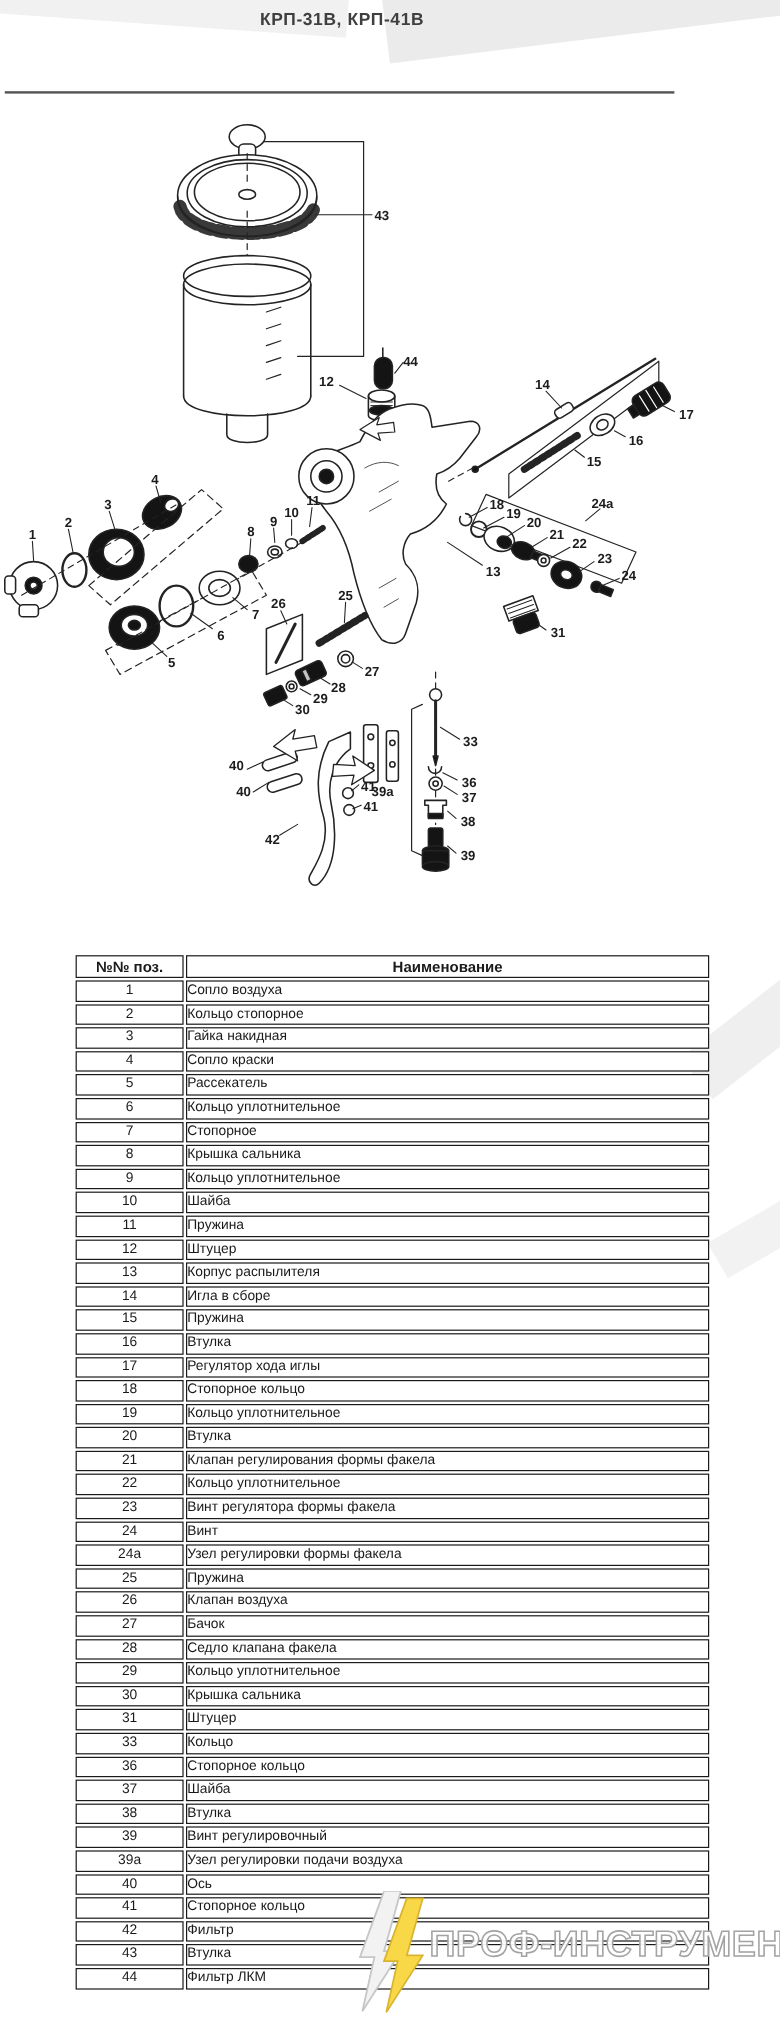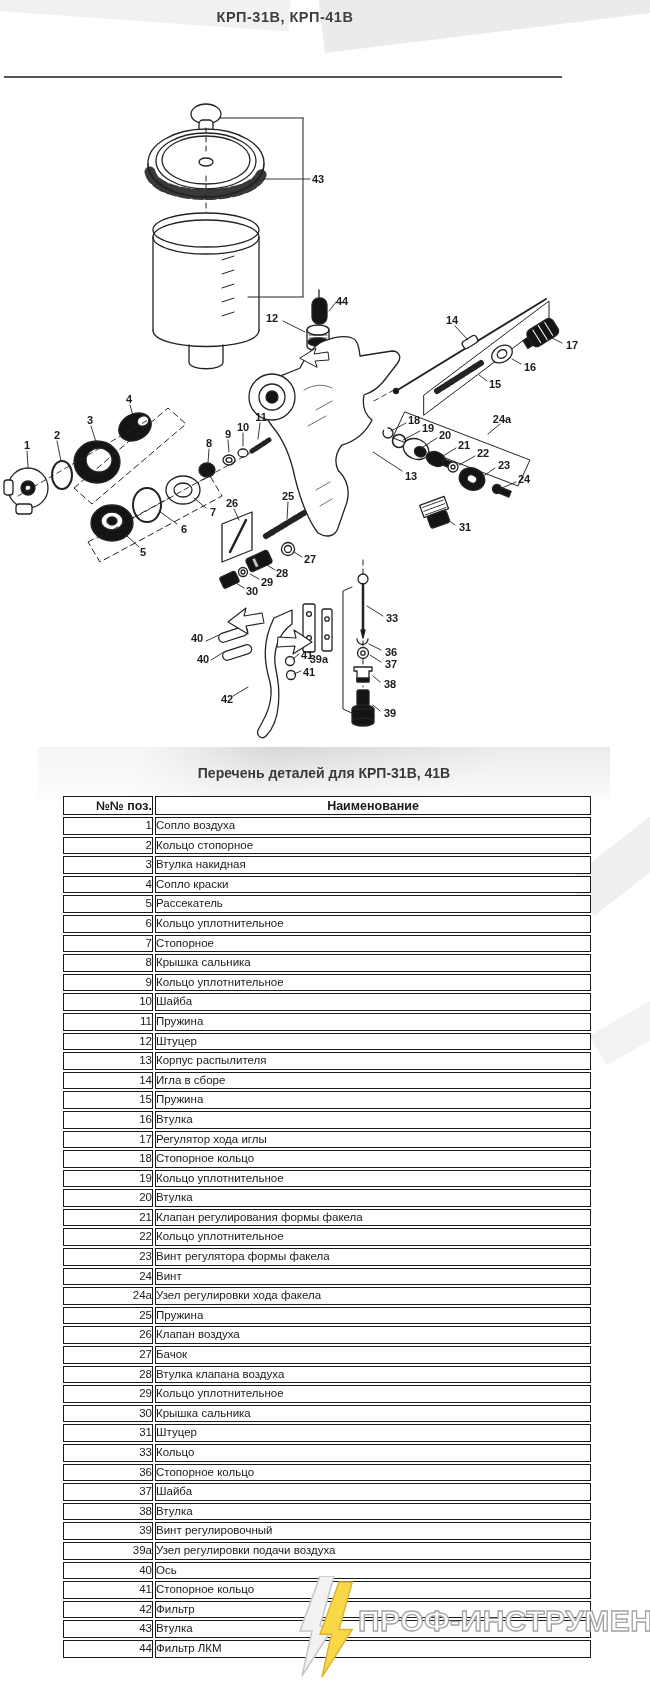--- a/index.html
+++ b/index.html
@@ -25,21 +25,21 @@
     background:linear-gradient(115deg,rgba(255,255,255,.75) 18%,rgba(255,255,255,0) 40%,rgba(255,255,255,.5) 78%);}
   .table-title{position:relative;z-index:1;font-size:14px;font-weight:bold;color:#3a3a3a;}
   table.parts{
     position:absolute;left:61px;top:794px;width:532px;
     border-collapse:separate;border-spacing:2px 2px;
     font-size:11.5px;color:#1a1a1a;
   }
   table.parts td,table.parts th{border:1px solid #1a1a1a;background:#fff;padding:0;}
   table.parts th{height:17px;font-size:12.5px;font-weight:bold;}
   table.parts td{height:15.6px;line-height:15.6px;}
-  td.c1,th.c1{width:88px;text-align:right;}
+  td.c1,th.c1{width:88px;text-align:center;}
   td.c2{padding-left:8px;text-align:left;}
   th.c2{text-align:center;}
   .watermark{position:absolute;left:0;top:1570px;width:650px;height:111px;pointer-events:none;z-index:5;}
   .wm-bolt{position:absolute;left:292px;top:6px;}
   .wm-text{
     position:absolute;left:358px;top:34px;white-space:nowrap;
     font-size:30px;font-weight:bold;letter-spacing:.5px;
     color:rgba(255,255,255,.93);
     -webkit-text-stroke:1.3px #a3a3a3;
   }
@@ -311,44 +311,41 @@
         <text x="328" y="573" text-anchor="end">39а</text>
         <text x="197" y="552">40</text>
         <text x="203" y="573">40</text>
         <text x="307" y="569">41</text>
         <text x="309" y="586">41</text>
         <text x="227" y="613">42</text>
       </g>
     </svg>
   </div>
 
-  <div class="table-band">
-    <div class="table-title">Перечень деталей для КРП-31В, 41В</div>
-  </div>
 
   <table class="parts">
     <thead>
       <tr>
         <th class="c1">№№ поз.</th>
         <th class="c2">Наименование</th>
       </tr>
     </thead>
     <tbody>
 
     <tr style="">
         <td class="c1">1</td>
         <td class="c2">Сопло воздуха</td>
       </tr>
         <tr style="">
         <td class="c1">2</td>
         <td class="c2">Кольцо стопорное</td>
       </tr>
         <tr style="">
         <td class="c1">3</td>
-        <td class="c2">Втулка накидная</td>
+        <td class="c2">Гайка накидная</td>
       </tr>
         <tr style="">
         <td class="c1">4</td>
         <td class="c2">Сопло краски</td>
       </tr>
         <tr style="">
         <td class="c1">5</td>
         <td class="c2">Рассекатель</td>
       </tr>
         <tr style="">
@@ -422,37 +419,37 @@
         <tr style="">
         <td class="c1">23</td>
         <td class="c2">Винт регулятора формы факела</td>
       </tr>
         <tr style="">
         <td class="c1">24</td>
         <td class="c2">Винт</td>
       </tr>
         <tr style="">
         <td class="c1">24а</td>
-        <td class="c2">Узел регулировки хода факела</td>
+        <td class="c2">Узел регулировки формы факела</td>
       </tr>
         <tr style="">
         <td class="c1">25</td>
         <td class="c2">Пружина</td>
       </tr>
         <tr style="">
         <td class="c1">26</td>
         <td class="c2">Клапан воздуха</td>
       </tr>
         <tr style="">
         <td class="c1">27</td>
         <td class="c2">Бачок</td>
       </tr>
         <tr style="">
         <td class="c1">28</td>
-        <td class="c2">Втулка клапана воздуха</td>
+        <td class="c2">Седло клапана факела</td>
       </tr>
         <tr style="">
         <td class="c1">29</td>
         <td class="c2">Кольцо уплотнительное</td>
       </tr>
         <tr style="">
         <td class="c1">30</td>
         <td class="c2">Крышка сальника</td>
       </tr>
         <tr style="">

